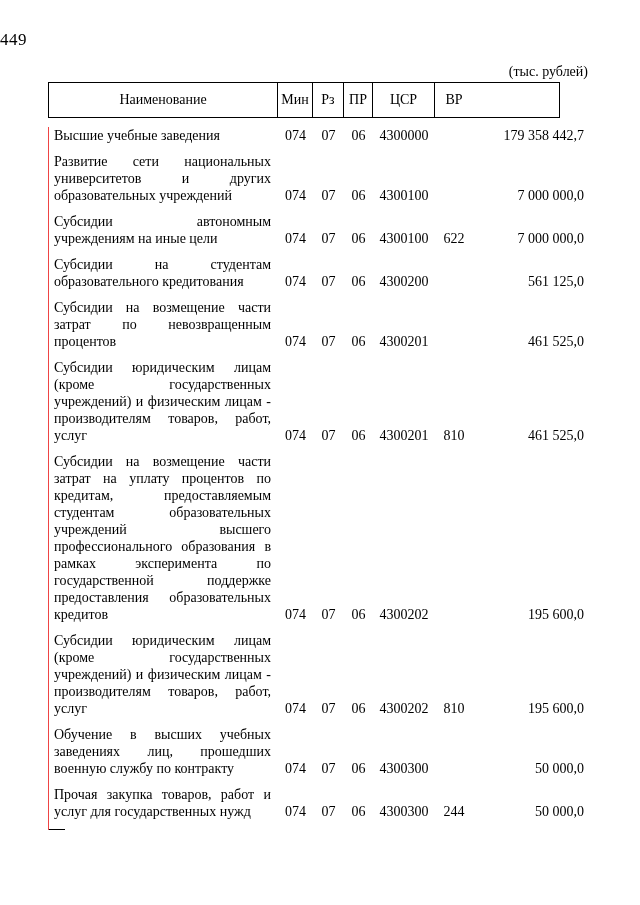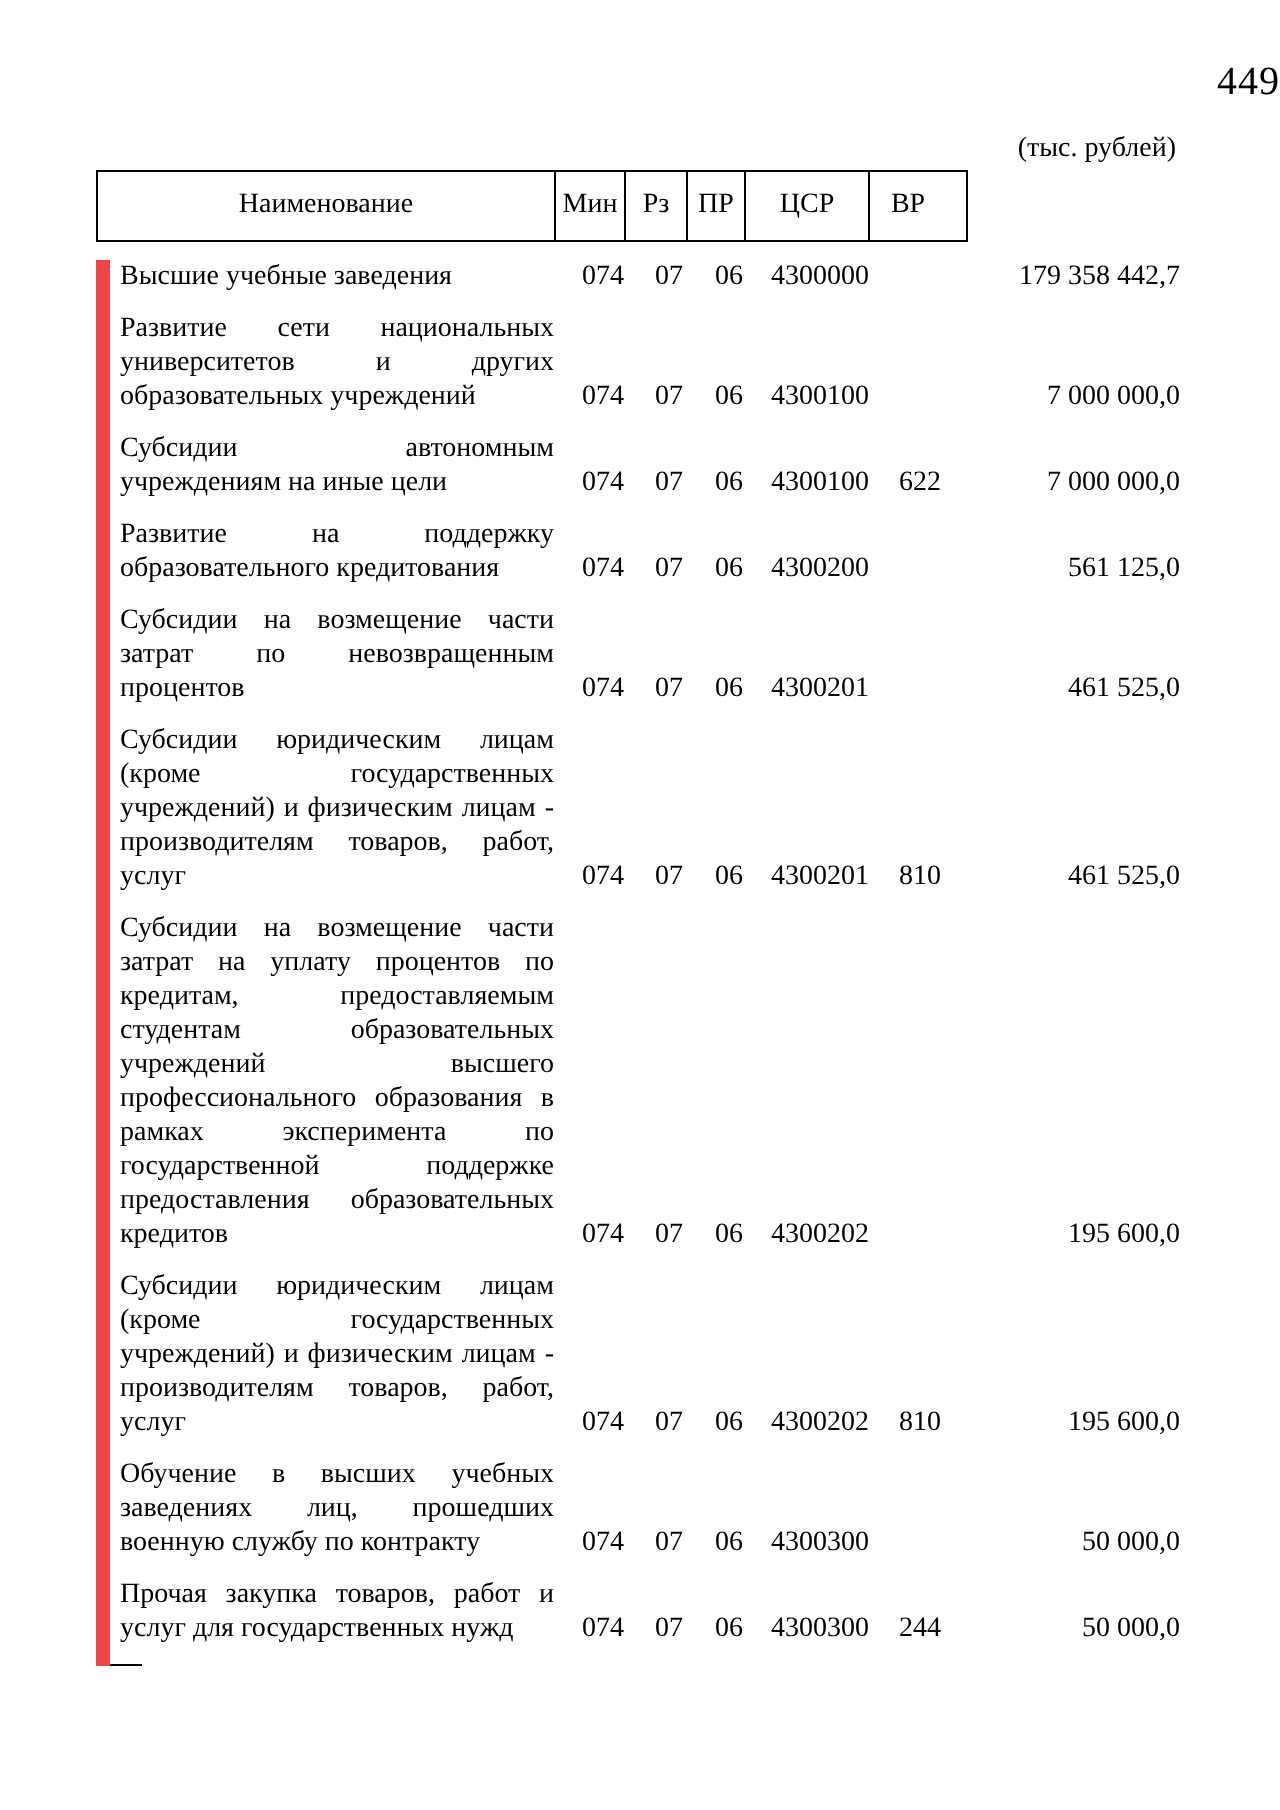--- a/index.html
+++ b/index.html
@@ -8,57 +8,57 @@
     background: #ffffff;
   }
   body {
     width: 640px;
     height: 905px;
     font-family: "Liberation Serif", "DejaVu Serif", serif;
     color: #000000;
     overflow: hidden;
   }
   .page-number {
-    text-align: right;
+    text-align: left;
     padding-top: 30px;
-    font-size: 20px;
+    font-size: 17px;
     letter-spacing: 0.5px;
   }
   .sheet {
     width: 540px;
     margin: 0 48px 0 48px;
   }
   .units-note {
     text-align: right;
     font-size: 14px;
     margin-top: 14px;
     margin-bottom: 2px;
   }
   .grid7 {
     display: grid;
     grid-template-columns: 229px 35px 31px 29px 62px 38px 116px;
   }
   .tbl-header {
     border: 1px solid #000;
     box-sizing: border-box;
-    width: 436px;
+    width: 512px;
   }
   .tbl-header .hcell {
     border-right: 1px solid #000;
     display: flex;
     align-items: center;
     justify-content: center;
     height: 34px;
     font-size: 14px;
   }
   .tbl-header .hcell:last-child {
     border-right: none;
   }
   .tbl-body {
-    border-left: 7px solid #ef4444;
+    border-left: 1px solid #ef4444;
     box-sizing: border-box;
     width: 540px;
     padding-bottom: 10px;
     position: relative;
   }
   .tbl-body::after {
     content: "";
     position: absolute;
     left: 0;
     bottom: 0;
@@ -134,21 +134,21 @@
         <div class="cell-name">Субсидии автономным учреждениям на иные цели</div>
         <div class="cell-num">074</div>
         <div class="cell-num">07</div>
         <div class="cell-num">06</div>
         <div class="cell-num">4300100</div>
         <div class="cell-num">622</div>
         <div class="cell-sum">7 000 000,0</div>
       </div>
 
       <div class="row grid7">
-        <div class="cell-name">Развитие на поддержку образовательного кредитования</div>
+        <div class="cell-name">Субсидии на студентам образовательного кредитования</div>
         <div class="cell-num">074</div>
         <div class="cell-num">07</div>
         <div class="cell-num">06</div>
         <div class="cell-num">4300200</div>
         <div class="cell-num"></div>
         <div class="cell-sum">561 125,0</div>
       </div>
 
       <div class="row grid7">
         <div class="cell-name">Субсидии на возмещение части затрат по невозвращенным процентов</div>

